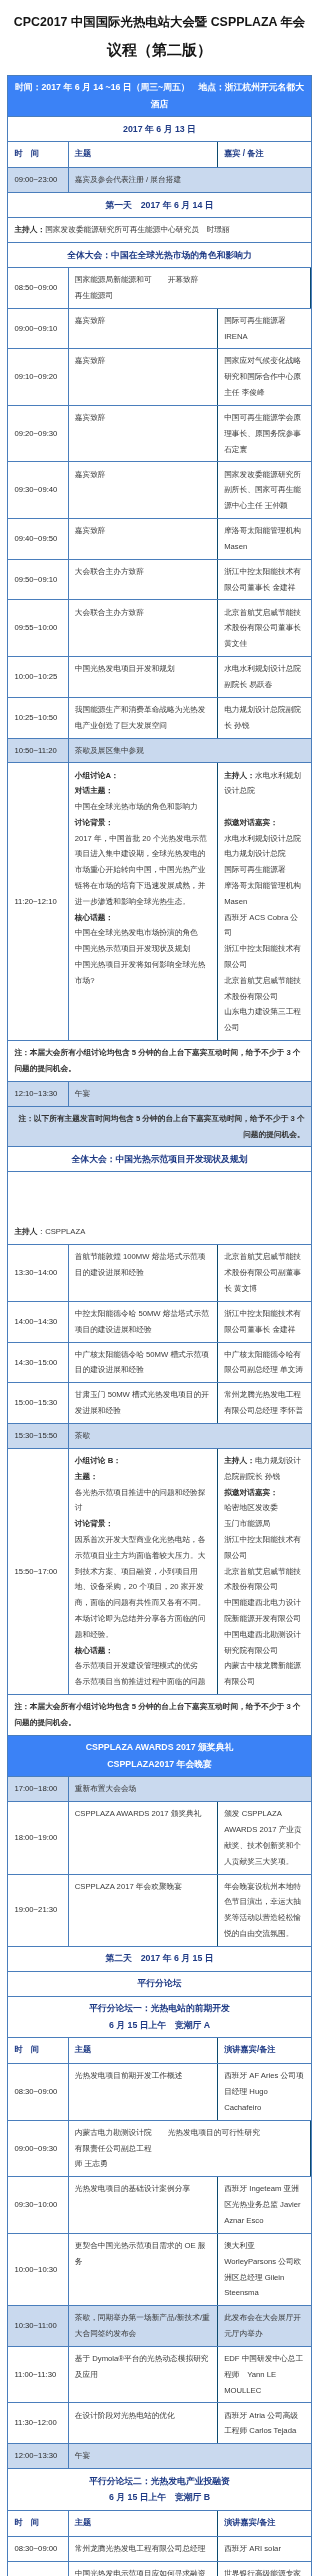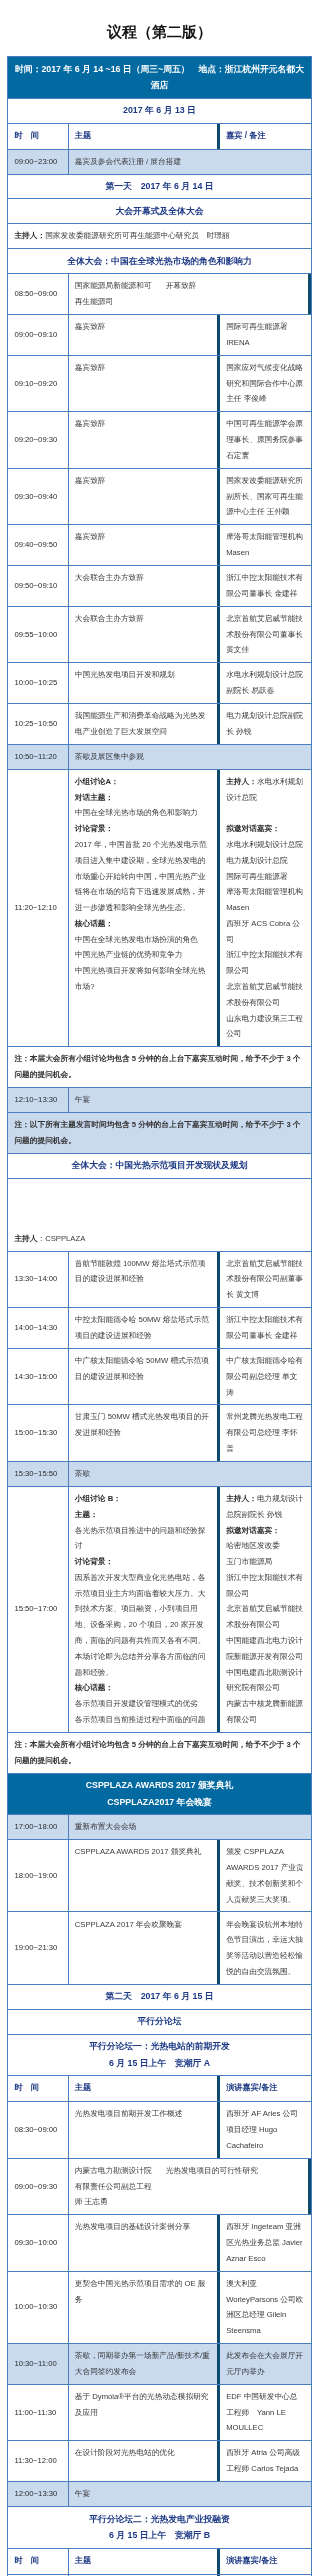--- a/index.html
+++ b/index.html
@@ -6,36 +6,37 @@
   .page{width:319px;background:#fff;font-family:"Liberation Sans","DejaVu Sans",sans-serif;color:#3a3a3a;}
   .titlewrap{padding:13.4px 5.2px 3.1px;text-align:center;}
   .title{font-size:12.4px;font-weight:bold;color:#151515;line-height:1.5;margin:0;}
   .subtitle{font-size:15px;font-weight:bold;color:#151515;margin:9.3px 0 11.3px;}
   .table{margin:0 7.2px 0;border:1px solid #4a7ebc;}
   .tr{display:flex;border-top:1px solid #4a7ebc;background:#fff;}
   .tr:first-child{border-top:none;}
   .tr.shaded{background:#c9d9ee;}
   .cell{padding:4.1px 6.2px;font-size:7.7px;line-height:2.05;}
   .time-cell{width:47px;flex:none;border-right:1px solid #4a7ebc;display:flex;align-items:center;color:#2b2b2b;}
-  .topic-cell{width:136px;flex:none;border-right:3px solid #0c4a6e;}
+  .topic-cell{width:136px;flex:none;border-right:1px solid #0c4a6e;}
   .speaker-cell{flex:1;min-width:0;}
   .tr.span .topic-cell{flex:1;width:auto;border-right:none;}
-  .banner{display:block;background:#0369a1;color:#fff;font-weight:bold;text-align:center;font-size:8.8px;padding:3.6px 4.1px;line-height:1.9;}
+  .banner{display:block;background:#3b82f6;color:#fff;font-weight:bold;text-align:center;font-size:8.8px;padding:3.6px 4.1px;line-height:1.9;}
   .heading{display:block;color:#1e3a85;font-weight:bold;text-align:center;font-size:8.8px;padding:3.6px 4.1px;line-height:1.9;}
   .cols .cell{font-weight:bold;color:#1e3a85;font-size:8.2px;}
   .full-cell{flex:1;min-width:0;}
   .note .full-cell{font-weight:bold;color:#333;}
   .b{font-weight:bold;color:#2b2b2b;}
   .line{min-height:1em;}
 </style>
 </head>
 <body>
 
 <div class="page">
   <div class="titlewrap">
+    <div class="title">CPC2017 中国国际光热电站大会暨 CSPPLAZA 年会</div>
     <div class="subtitle">议程（第二版）</div>
   </div>
   <div class="table">
       <div class="tr banner">
         <div class="line"><span>时间：2017 年 6 月 14 ~16 日（周三~周五）　地点：浙江杭州开元名都大酒店</span></div>
       </div>
       <div class="tr heading">
         <div class="line"><span>2017 年 6 月 13 日</span></div>
       </div>
       <div class="tr cols">
@@ -44,23 +45,20 @@
         <div class="cell speaker-cell">嘉宾 / 备注</div>
       </div>
       <div class="tr span shaded">
         <div class="cell time-cell">09:00~23:00</div>
         <div class="cell topic-cell">
           <div class="line"><span>嘉宾及参会代表注册 / 展台搭建</span></div>
         </div>
       </div>
       <div class="tr heading">
         <div class="line"><span>第一天　2017 年 6 月 14 日</span></div>
-      </div>
-      <div class="tr heading">
-        <div class="line"><span>大会开幕式及全体大会</span></div>
       </div>
       <div class="tr">
         <div class="cell full-cell" style="text-align: left;">
           <div class="line"><span class="b">主持人：</span><span>国家发改委能源研究所可再生能源中心研究员　时璟丽</span></div>
         </div>
       </div>
       <div class="tr heading">
         <div class="line"><span>全体大会：中国在全球光热市场的角色和影响力</span></div>
       </div>
       <div class="tr">
@@ -162,21 +160,21 @@
       <div class="tr">
         <div class="cell time-cell">11:20~12:10</div>
         <div class="cell topic-cell">
           <div class="line"><span class="b">小组讨论A：</span></div>
           <div class="line"><span class="b">对话主题：</span></div>
           <div class="line"><span>中国在全球光热市场的角色和影响力</span></div>
           <div class="line"><span class="b">讨论背景：</span></div>
           <div class="line"><span>2017 年，中国首批 20 个光热发电示范项目进入集中建设期，全球光热发电的市场重心开始转向中国，中国光热产业链将在市场的培育下迅速发展成熟，并进一步渗透和影响全球光热生态。</span></div>
           <div class="line"><span class="b">核心话题：</span></div>
           <div class="line"><span>中国在全球光热发电市场扮演的角色</span></div>
-          <div class="line"><span>中国光热产业链的优势和竞争力</span></div>
+          <div class="line"><span>中国光热示范项目开发现状及规划</span></div>
           <div class="line"><span>中国光热项目开发将如何影响全球光热市场?</span></div>
         </div>
         <div class="cell speaker-cell">
           <div class="line"><span class="b">主持人：</span><span>水电水利规划设计总院</span></div>
           <div class="line">&nbsp;</div>
           <div class="line"><span class="b">拟邀对话嘉宾：</span></div>
           <div class="line"><span>水电水利规划设计总院</span></div>
           <div class="line"><span>电力规划设计总院</span></div>
           <div class="line"><span>国际可再生能源署</span></div>
           <div class="line"><span>摩洛哥太阳能管理机构 Masen</span></div>
@@ -191,21 +189,21 @@
           <div class="line"><span>注：本届大会所有小组讨论均包含 5 分钟的台上台下嘉宾互动时间，给予不少于 3 个问题的提问机会。</span></div>
         </div>
       </div>
       <div class="tr span shaded">
         <div class="cell time-cell">12:10~13:30</div>
         <div class="cell topic-cell">
           <div class="line"><span>午宴</span></div>
         </div>
       </div>
       <div class="tr note shaded">
-        <div class="cell full-cell" style="text-align: left;">
+        <div class="cell full-cell" style="text-align: right;">
           <div class="line"><span>注：以下所有主题发言时间均包含 5 分钟的台上台下嘉宾互动时间，给予不少于 3 个问题的提问机会。</span></div>
         </div>
       </div>
       <div class="tr heading">
         <div class="line"><span>全体大会：中国光热示范项目开发现状及规划</span></div>
       </div>
       <div class="tr">
         <div class="cell full-cell" style="text-align: left; margin-top: 48px;">
           <div class="line"><span class="b">主持人</span><span>：CSPPLAZA</span></div>
         </div>

